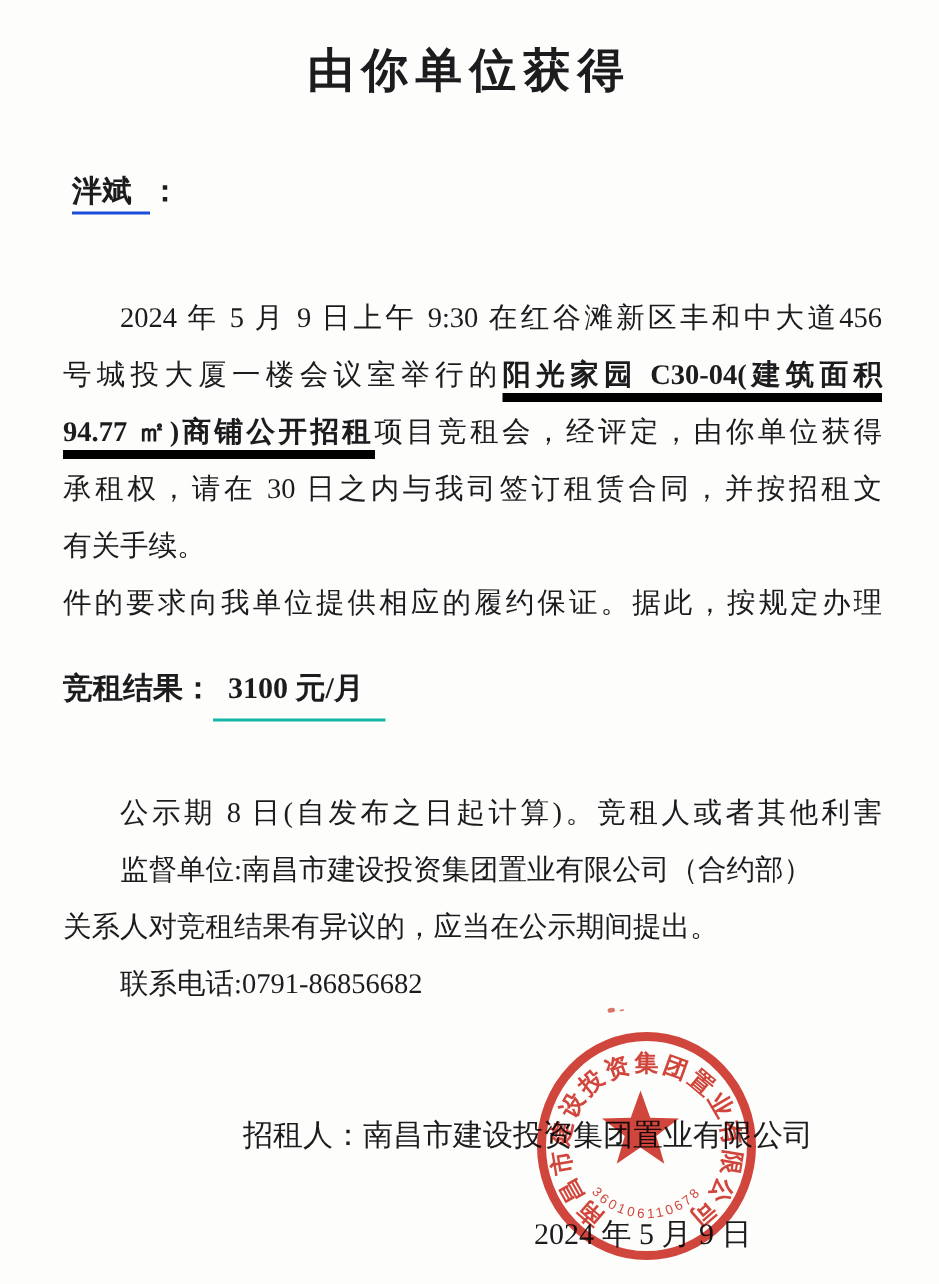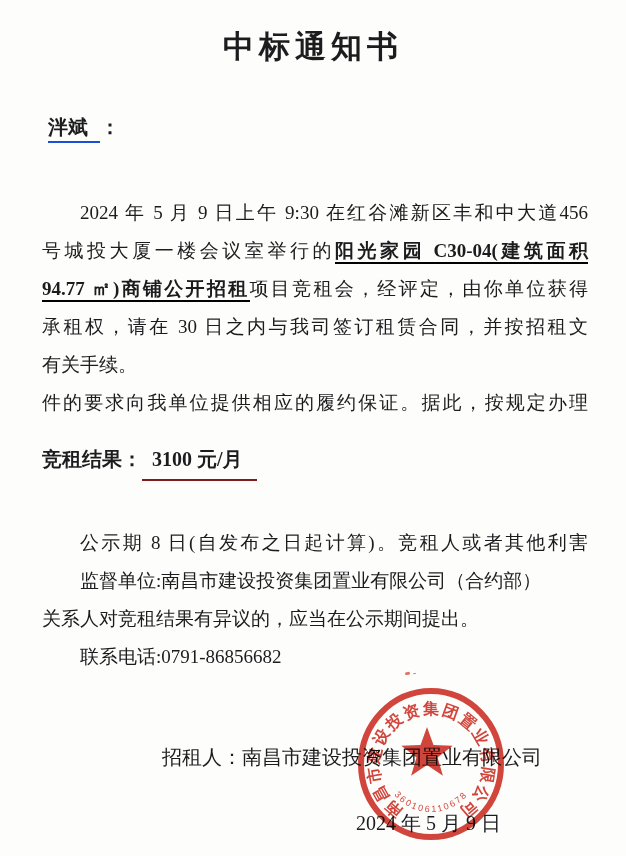--- a/index.html
+++ b/index.html
@@ -44,33 +44,33 @@
     line-height: 38px;
     text-align: justify;
     text-align-last: justify;
     text-justify: inter-character;
     overflow: visible;
   }
   .line.left { text-align: left; text-align-last: left; }
   .line.indent { padding-left: 38px; }
   .bu {
     font-weight: bold;
-    border-bottom: 2px solid #000000;
+    border-bottom: 6px solid #000000;
     padding-bottom: 1px;
   }
   .result {
     position: absolute;
     top: 440px; left: 42px;
     font-size: 20px;
     font-weight: bold;
     line-height: 38px;
   }
   .result .value {
     display: inline-block;
-    border-bottom: 2px solid #7f1d1d;
+    border-bottom: 2px solid #14b8a6;
     padding: 0 14px 1px 10px;
   }
   .footer-lessor {
     position: absolute;
     top: 740px; left: 162px;
     font-size: 20px;
     line-height: 34px;
   }
   .footer-date {
     position: absolute;
@@ -94,21 +94,21 @@
     opacity: 0.75;
     box-shadow: 7px 1px 0 -1px #d24636;
     transform: rotate(-8deg);
   }
 </style>
 </head>
 <body>
 
 <div class="page">
 
-  <div class="title">中标通知书</div>
+  <div class="title">由你单位获得</div>
 
   <div class="addressee"><span class="name">泮斌</span><span>：</span></div>
 
   <div class="bodyblock para1">
     <div class="line indent"><span>2024 年 5 月 9 日上午 9:30 在红谷滩新区丰和中大道456</span></div>
     <div class="line"><span>号城投大厦一楼会议室举行的</span><span class="bu">阳光家园 C30-04(建筑面积</span></div>
     <div class="line"><span class="bu">94.77 ㎡)商铺公开招租</span><span>项目竞租会，经评定，由你单位获得</span></div>
     <div class="line"><span>承租权，请在 30 日之内与我司签订租赁合同，并按招租文</span></div>
     <div class="line left"><span>有关手续。</span></div>
     <div class="line"><span>件的要求向我单位提供相应的履约保证。据此，按规定办理</span></div>

